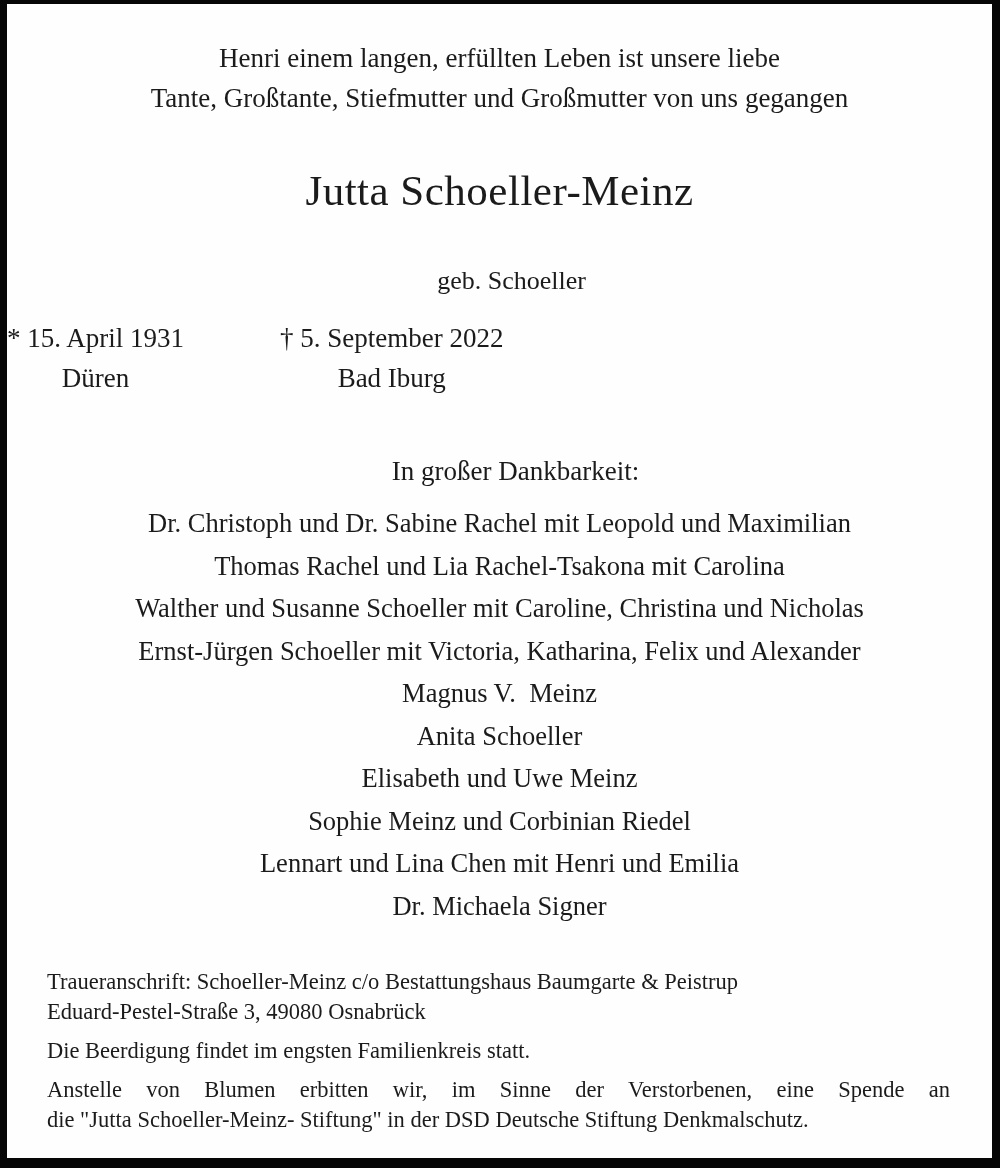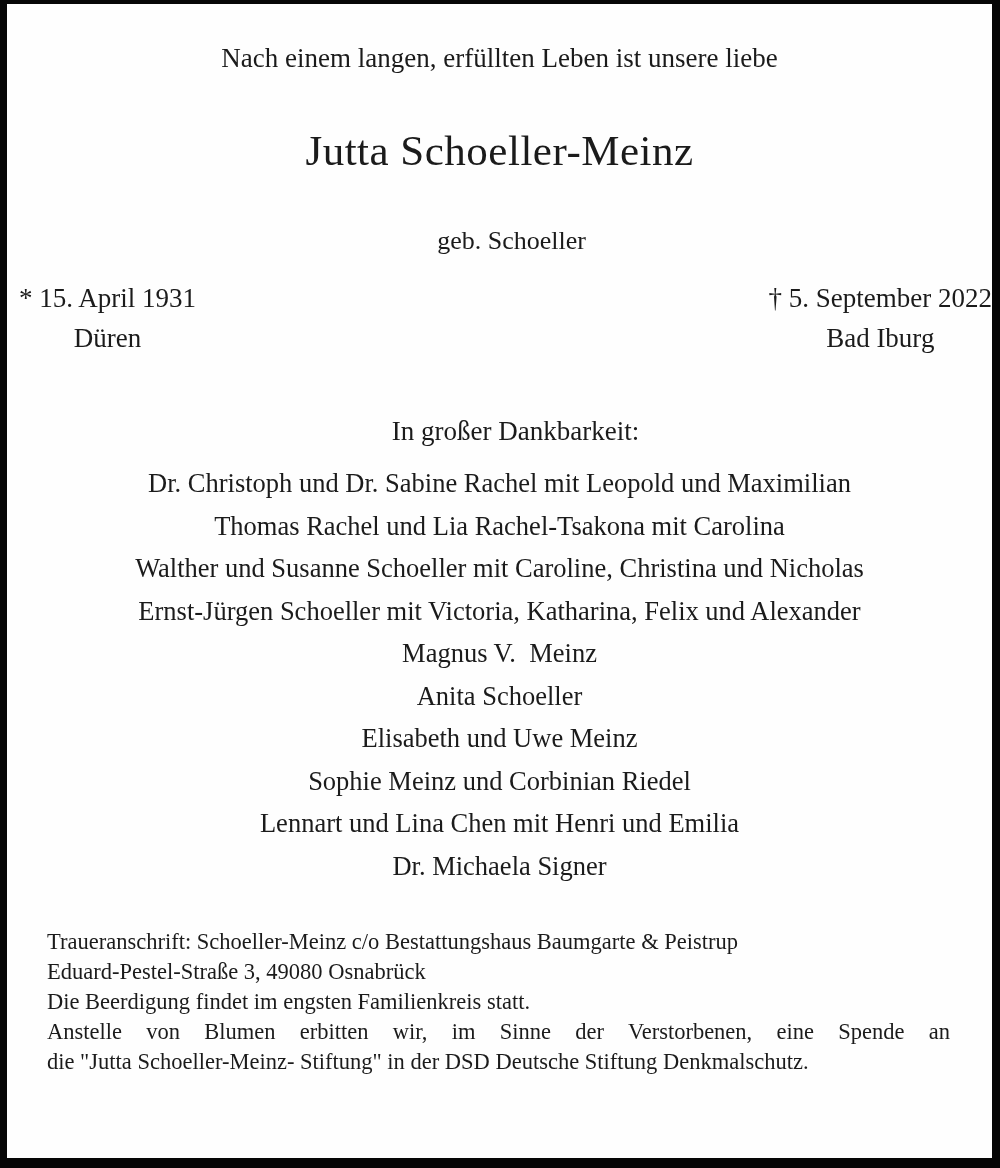--- a/index.html
+++ b/index.html
@@ -39,23 +39,22 @@
   .maiden-name {
     margin-top: 40px;
     font-size: 26px;
     line-height: 30px;
     padding-left: 24px;
   }
 
   .dates-row {
     margin-top: 22px;
     display: flex;
-    justify-content: space-between;
+    justify-content: flex-start;
     gap: 96px;
-    padding-left: 12px;
   }
   .date-col {
     text-align: center;
     font-size: 27px;
     line-height: 40px;
   }
 
   .gratitude {
     margin-top: 56px;
     font-size: 27px;
@@ -72,30 +71,31 @@
     line-height: 42.5px;
     white-space: pre-wrap;
   }
 
   .footer {
     margin-top: 40px;
     padding: 0 42px 0 40px;
     font-size: 22.5px;
     line-height: 30px;
   }
-  .footer-block { }
+  .footer-block { margin-top: 9px; }
   .justify-line { text-align: justify; text-align-last: justify; }
 </style>
 </head>
 <body>
 
 <div class="page">
 
   <div class="intro centered">
-    <div>Nach einem langen, erfüllten Leben ist unsere liebe</div>
+    <div>Henri einem langen, erfüllten Leben ist unsere liebe</div>
+    <div>Tante, Großtante, Stiefmutter und Großmutter von uns gegangen</div>
   </div>
 
   <div class="deceased-name centered">Jutta Schoeller-Meinz</div>
 
   <div class="maiden-name centered">geb. Schoeller</div>
 
   <div class="dates-row">
     <div class="date-col">
       <div><span>*</span> <span>15. April 1931</span></div>
       <div>Düren</div>

